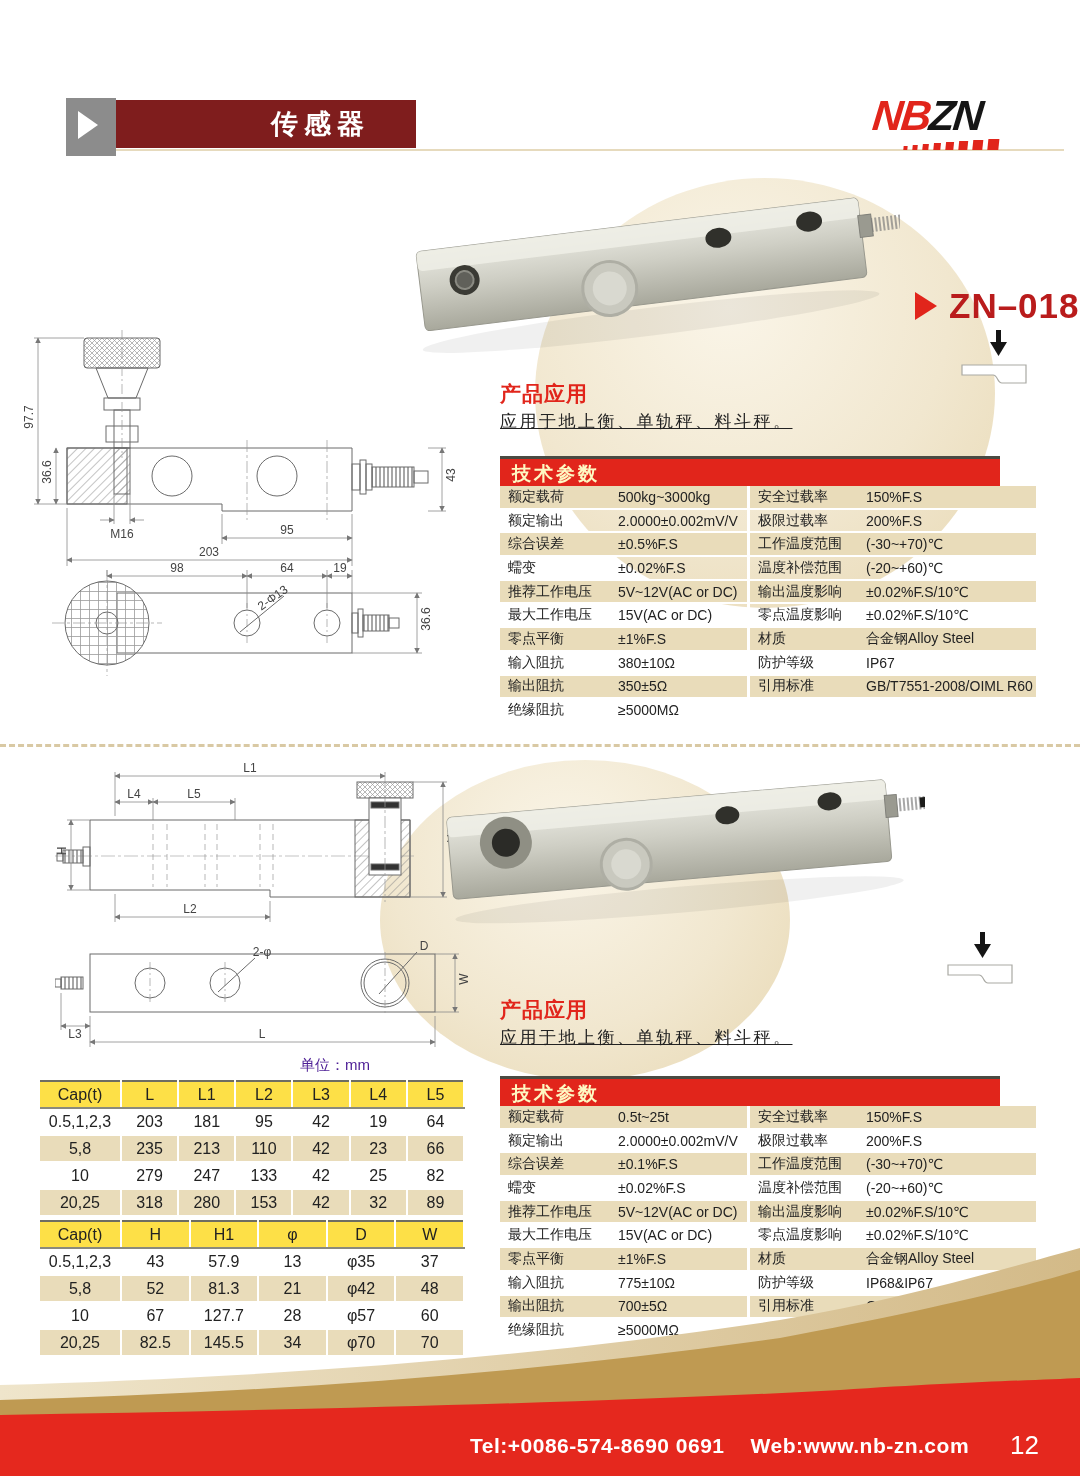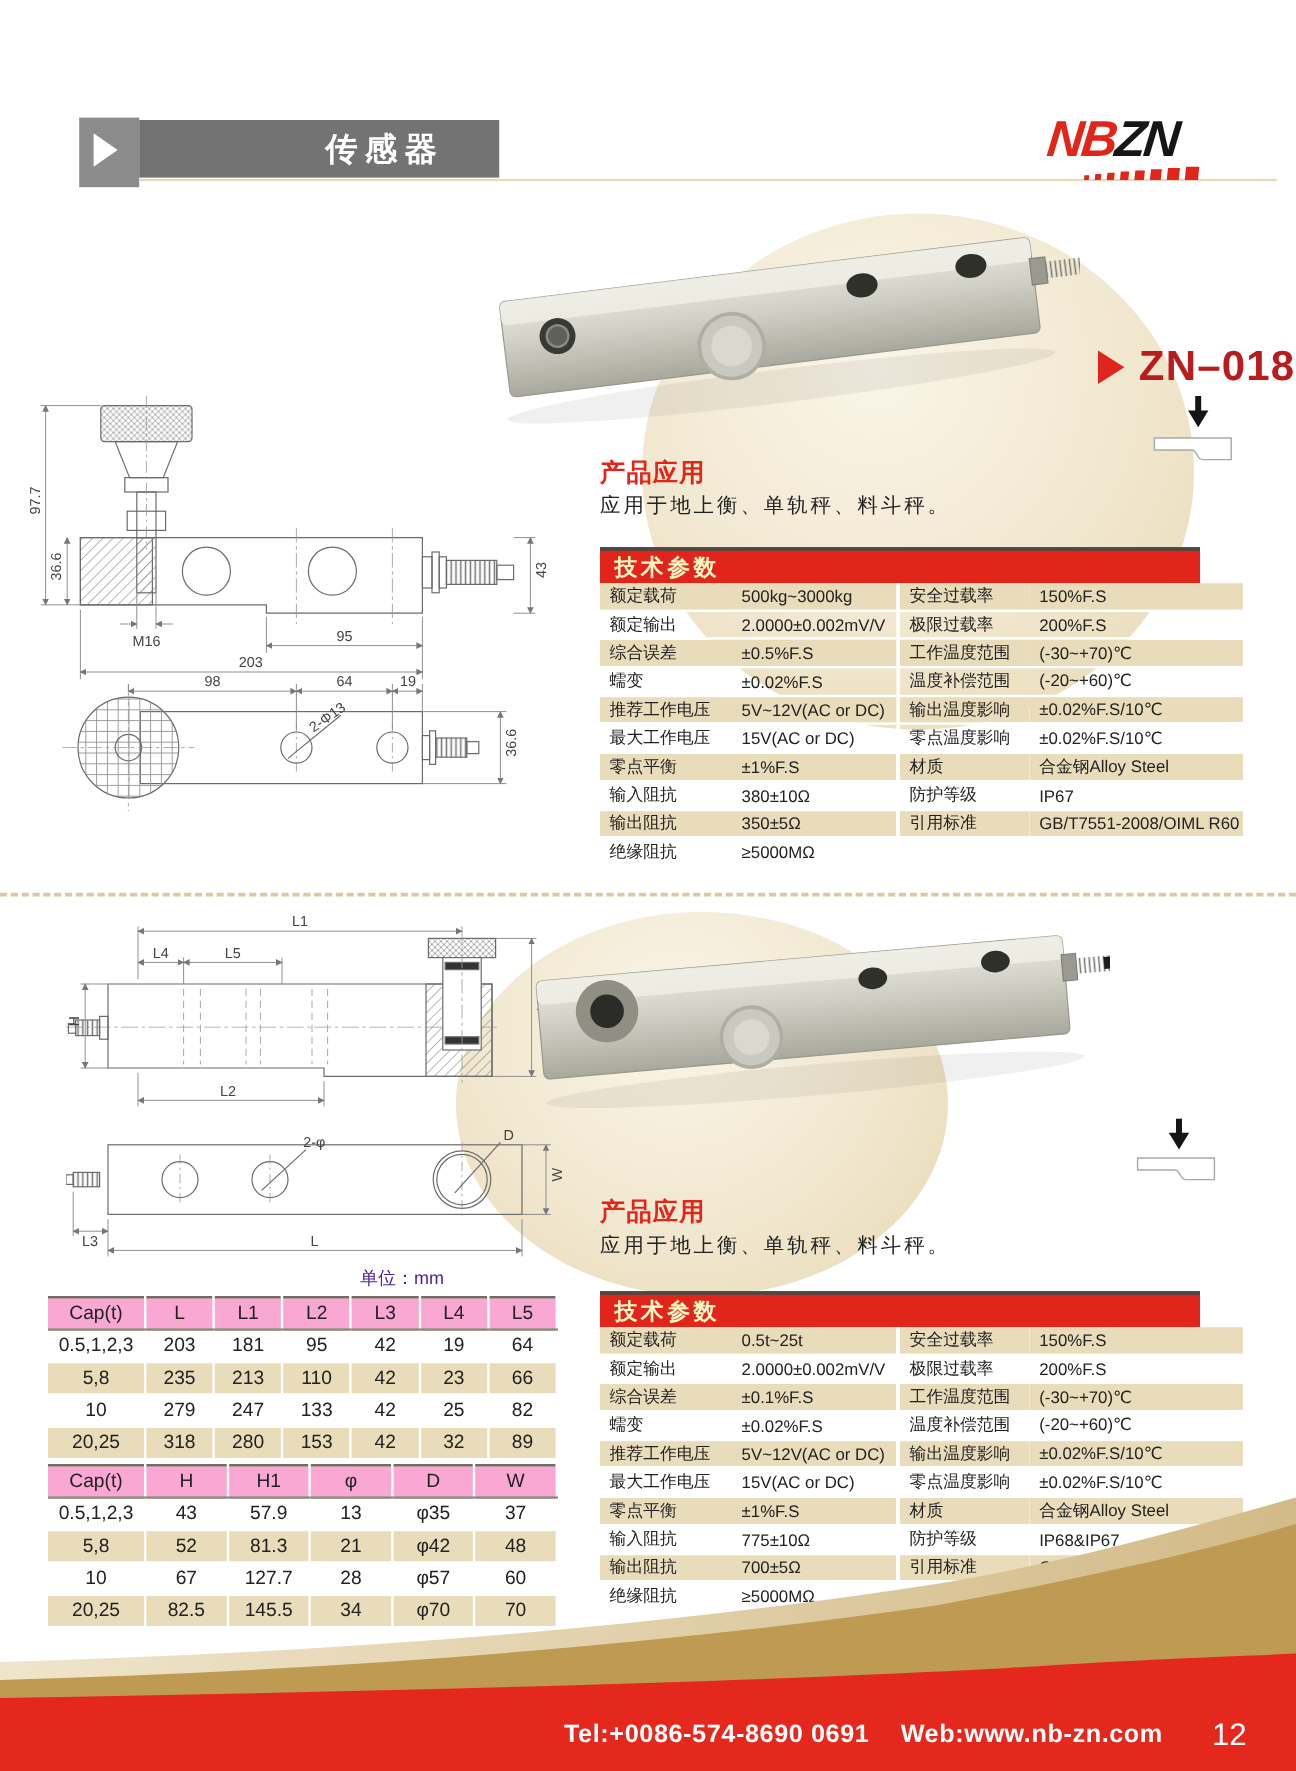--- a/index.html
+++ b/index.html
@@ -4,21 +4,21 @@
 <style>
   html,body{margin:0;padding:0;background:#e9e9e9;}
   .page{position:relative;width:1080px;height:1476px;background:#ffffff;overflow:hidden;
         font-family:"Liberation Sans","DejaVu Sans",sans-serif;margin:0 auto;}
   .abs{position:absolute;}
 
   
   .header-tab{left:66px;top:98px;width:50px;height:58px;background:#8c8c8c;}
   .header-tab .tri{position:absolute;left:12px;top:13px;width:0;height:0;
       border-left:20px solid #ffffff;border-top:14px solid transparent;border-bottom:14px solid transparent;}
-  .header-bar{left:116px;top:100px;width:300px;height:48px;background:#737373;
+  .header-bar{left:116px;top:100px;width:300px;height:48px;background:#7f1d1d;
       display:flex;align-items:center;justify-content:flex-end;padding-right:46px;box-sizing:border-box;}
   .header-bar .t{color:#fff;font-size:27px;font-weight:bold;letter-spacing:6px;}
   .header-line{left:116px;top:149px;width:948px;height:2px;background:#e6dabd;}
 
   .logo{left:872px;top:96px;width:160px;height:56px;transform:skewX(-6deg);}
   .logo .row{font-size:42px;font-weight:bold;line-height:40px;letter-spacing:-2px;font-style:italic;}
   .logo .nb{color:#e1251b;}
   .logo .zn{color:#161616;}
   .logo .dots{display:flex;align-items:flex-end;gap:5px;margin:3px 0 0 34px;}
   .logo .dots i{display:block;background:#e1251b;}
@@ -32,42 +32,42 @@
   .divider{left:0;top:744px;width:1080px;height:0;border-top:3px dashed #d9c9a4;}
 
   
   .model{display:flex;align-items:center;gap:12px;}
   .model .tri{width:0;height:0;border-left:22px solid #e1251b;
       border-top:14px solid transparent;border-bottom:14px solid transparent;}
   .model .name{font-size:35px;font-weight:bold;color:#b91c1c;letter-spacing:1px;}
 
   
   .app-title{font-size:21px;font-weight:bold;color:#e1251b;letter-spacing:1px;}
-  .app-text{font-size:17px;color:#222;letter-spacing:2.5px;}
+  .app-text{font-size:17px;color:#222;letter-spacing:2.5px;text-decoration:underline;}
 
   
   .spec-block{width:500px;}
   .spec-title{height:30px;background:#e1251b;border-top:3px solid #4a4a42;color:#fef9c3;
       font-size:19px;font-weight:bold;letter-spacing:3px;line-height:30px;padding-left:12px;box-sizing:border-box;}
   table.spec-table{width:100%;border-collapse:collapse;border-bottom:2px solid #4a4a42;table-layout:fixed;}
   table.spec-table td{height:21.7px;font-size:14px;color:#222;padding:0 4px 0 8px;
       border-bottom:2px solid #fff;overflow:hidden;white-space:nowrap;}
   table.spec-table td:nth-child(1){width:98px;}
   table.spec-table td:nth-child(2){width:125px;border-right:3px solid #fff;}
   table.spec-table td:nth-child(3){width:96px;border-left:2px solid #fff;}
   table.spec-table td:nth-child(4){width:166px;}
   table.spec-table tr:nth-child(odd) td{background:#e9dcba;}
 
   
   .unit-label{font-size:15px;color:#4c1d95;width:165px;}
   table.dim-table{border-collapse:collapse;border-top:2px solid #6e6e62;border-bottom:2px solid #6e6e62;
       table-layout:fixed;width:425px;}
   table.dim-table th,table.dim-table td{height:23px;font-size:16px;font-weight:normal;color:#222;
       text-align:center;border-right:2px solid #fff;border-bottom:2px solid #fff;}
-  table.dim-table th{background:#f9a8d4;border-bottom:2px solid #8a8a7c;}
+  table.dim-table th{background:#fde047;border-bottom:2px solid #8a8a7c;}
   table.dim-table tbody tr:nth-child(even) td{background:#e9dcba;}
   table.dim-table th:nth-child(1),table.dim-table td:nth-child(1){width:78px;}
 
   
   .footer-contact{left:470px;top:1434px;display:flex;gap:26px;color:#fff;
       font-size:21px;font-weight:bold;letter-spacing:0.5px;}
   .page-num{left:1010px;top:1430px;color:#fff;font-size:26px;font-weight:normal;}
 
   svg text{font-family:"Liberation Sans","DejaVu Sans",sans-serif;}
 </style>

